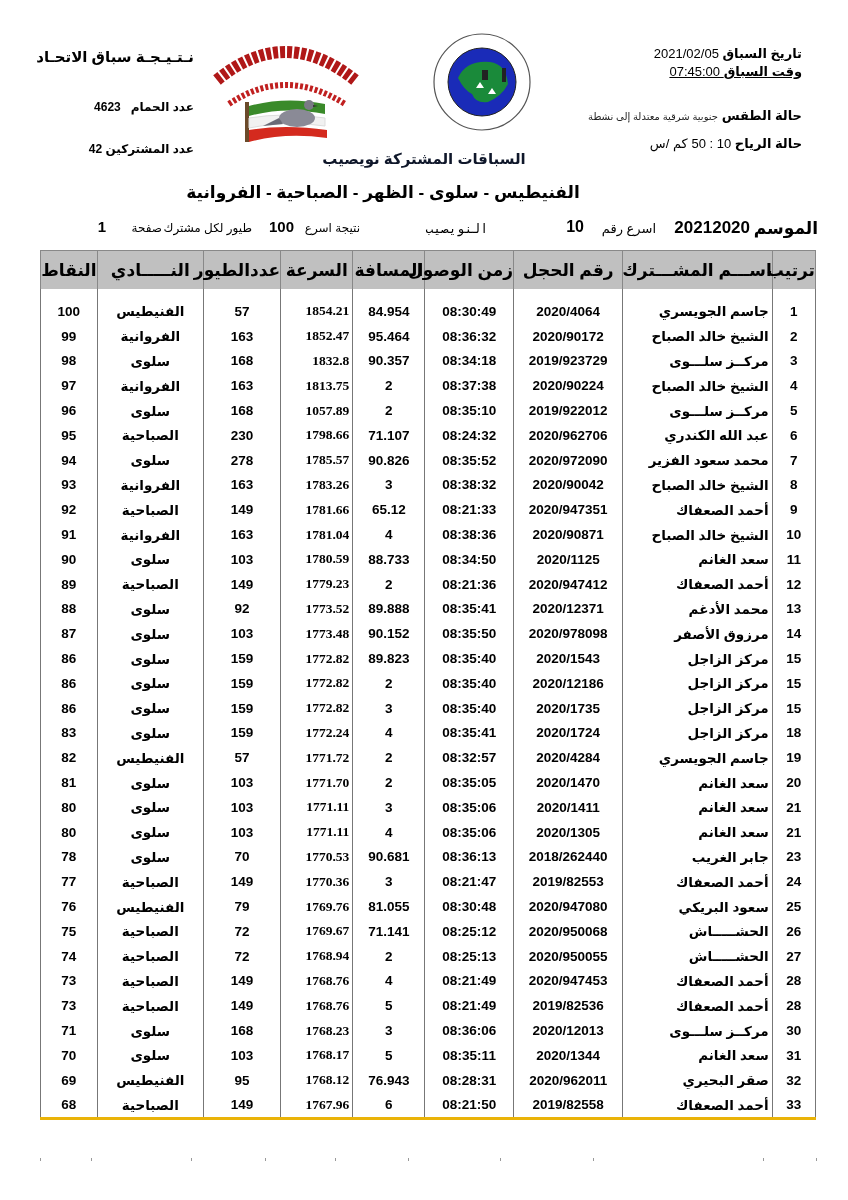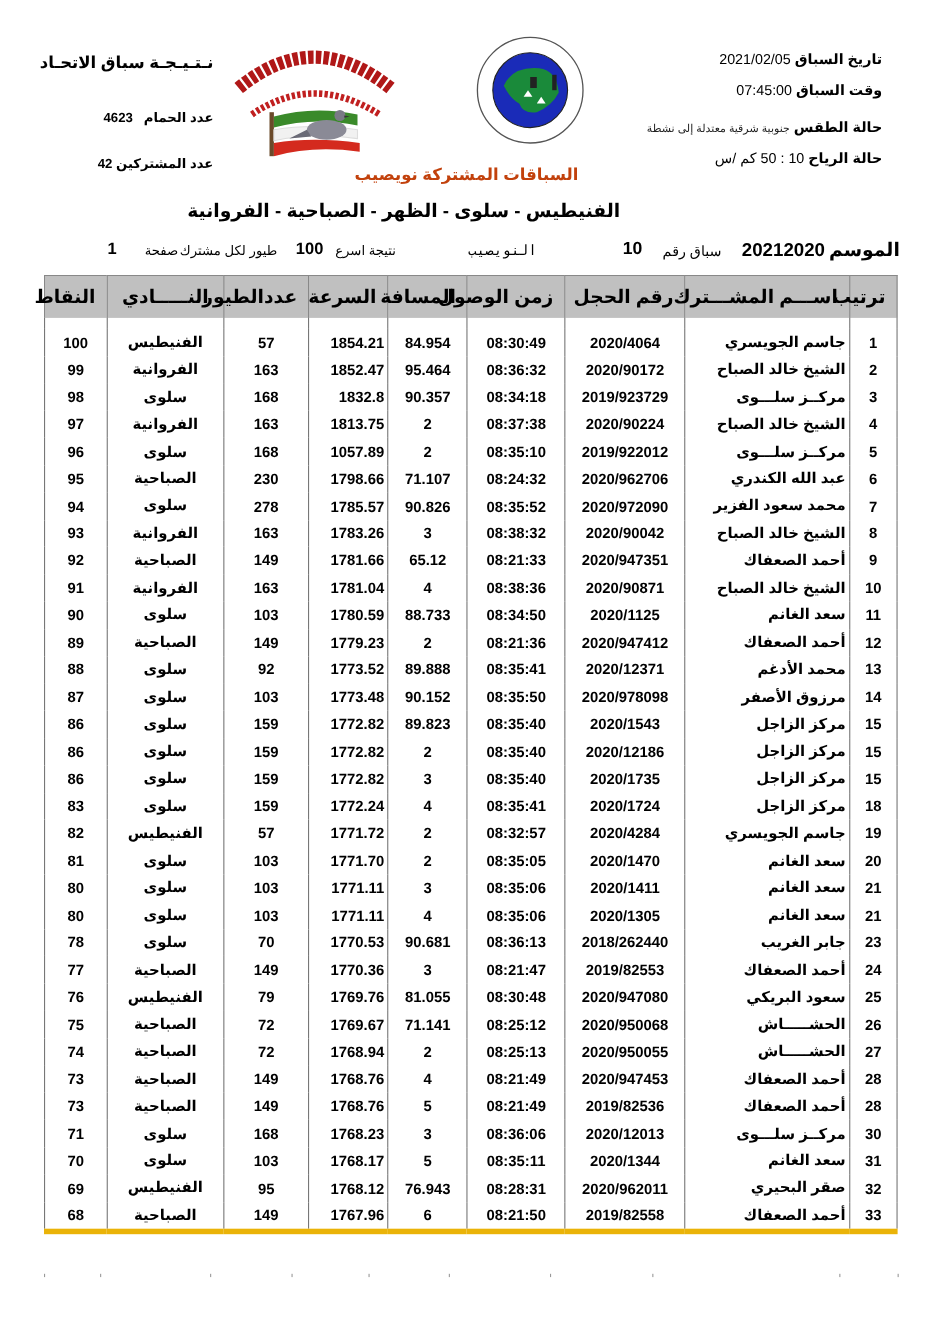--- a/index.html
+++ b/index.html
@@ -10,56 +10,56 @@
   
   .hr-line { right: 46px; font-size: 13px; white-space: nowrap; direction: rtl; }
   .hr-line .lbl { font-weight: bold; font-size: 13px; }
   .hr-line .val { font-size: 13px; }
   .hr-line .val.small { font-size: 10px; color: #222; }
 
   
   .hl-title { right: 654px; top: 48px; font-size: 15px; font-weight: bold; direction: rtl; white-space: nowrap; letter-spacing: 0.3px; }
   .hl-line { right: 654px; font-size: 12px; font-weight: bold; direction: rtl; white-space: nowrap; }
 
-  .red-title { left: 0; width: 848px; top: 150px; text-align: center; color: #c2410c; font-weight: bold; font-size: 15px; direction: rtl; }
-  .sub-title { left: 0; width: 734px; top: 182px; text-align: center; font-weight: bold; font-size: 17px; direction: rtl; }
+  .red-title { left: 0; width: 848px; top: 150px; text-align: center; color: #0f172a; font-weight: bold; font-size: 15px; direction: rtl; }
+  .sub-title { left: 16px; width: 734px; top: 182px; text-align: center; font-weight: bold; font-size: 17px; direction: rtl; }
 
   .info-row { left: 40px; right: 30px; top: 218px; height: 22px; direction: rtl; font-weight: bold; white-space: nowrap; }
   .info-row span { position: absolute; top: 0; }
 
   
   table.results { position: absolute; left: 40px; top: 250px; width: 776px; border-collapse: collapse; direction: rtl; table-layout: fixed; }
-  table.results th { background: #c0c0c0; font-size: 17px; font-weight: bold; height: 38px; border-left: 1px solid #888; border-right: 1px solid #888; border-top: 1px solid #888; padding: 0 10px; white-space: nowrap; }
+  table.results th { background: #c0c0c0; font-size: 17px; font-weight: bold; height: 38px; border-left: 1px solid #888; border-right: 1px solid #888; border-top: 1px solid #888; padding: 0 0; white-space: nowrap; }
   table.results td { font-size: 13.5px; font-weight: bold; height: 24.8px; padding: 0 3px; border-left: 1px solid #777; border-right: 1px solid #777; white-space: nowrap; }
   table.results tr.gap td { height: 10px; }
-  table.results tr:last-child td { border-bottom: 5px solid #eab308; }
+  table.results tr:last-child td { border-bottom: 3px solid #eab308; }
   td.c-rank { text-align: center; font-size: 14px; }
   td.c-name { text-align: right; font-size: 12px; }
   td.c-ring { text-align: center; font-size: 14px; }
   td.c-time { text-align: center; font-size: 14px; }
   td.c-dist { text-align: center; font-size: 13px; }
-  td.c-speed { text-align: right; font-size: 14px; }
+  td.c-speed { text-align: right; font-size: 14px; font-family: Liberation Serif, serif; }
   td.c-birds { text-align: center; font-size: 14px; }
   td.c-club { text-align: center; font-size: 11px; }
   td.c-pts { text-align: center; font-size: 14px; }
 
   .dots { position: absolute; top: 1158px; width: 1px; height: 3px; background: #999; }
 
   
   .logo-club { left: 205px; top: 32px; width: 160px; height: 112px; }
   .logo-fed { left: 432px; top: 32px; width: 100px; height: 100px; }
 </style>
 </head>
 <body>
 
 <div class="abs hr-line" style="top:46px;">
   <span class="lbl">تاريخ السباق</span>
   <span class="val">2021/02/05</span>
 </div>
-<div class="abs hr-line" style="top:74px;">
+<div class="abs hr-line" style="top:64px;text-decoration:underline;">
   <span class="lbl">وقت السباق</span>
   <span class="val">07:45:00</span>
 </div>
 <div class="abs hr-line" style="top:108px;">
   <span class="lbl">حالة الطقس</span>
   <span class="val small">جنوبية شرقية معتدلة إلى نشطة</span>
 </div>
 <div class="abs hr-line" style="top:136px;">
   <span class="lbl">حالة الرياح</span>
   <span class="val">10 : 50 كم /س</span>
@@ -101,21 +101,21 @@
     <path d="M56,62 l4,-6 l4,6 z" fill="#fff"></path>
   </svg>
 </div>
 
 <div class="abs red-title">السباقات المشتركة نويصيب</div>
 <div class="abs sub-title">الفنيطيس - سلوى - الظهر - الصباحية - الفروانية</div>
 
 <div class="abs info-row">
   <span style="right:0; font-size:17px;">الموسم</span>
   <span style="right:68px; font-size:17px;">20212020</span>
-  <span style="right:162px; font-size:13px; top:3px; font-weight:normal;">سباق رقم</span>
+  <span style="right:162px; font-size:13px; top:3px; font-weight:normal;">اسرع رقم</span>
   <span style="right:234px; font-size:16px;">10</span>
   <span style="right:330px; font-size:13px; top:3px; font-weight:normal;font-family:Liberation Mono, monospace;">النويصيب</span>
   <span style="right:458px; font-size:12px; top:3px; font-weight:normal;">نتيجة اسرع</span>
   <span style="right:524px; font-size:15px;">100</span>
   <span style="right:566px; font-size:12px; top:3px; font-weight:normal;">طيور لكل مشترك</span>
   <span style="right:656px; font-size:12px; top:3px; font-weight:normal;">صفحة</span>
   <span style="right:712px; font-size:15px;">1</span>
 </div>
 
 <table class="results">

